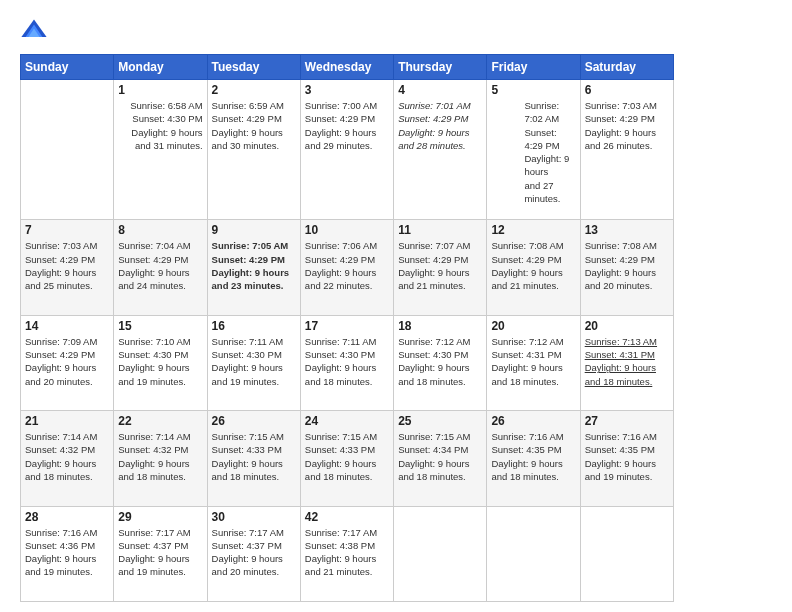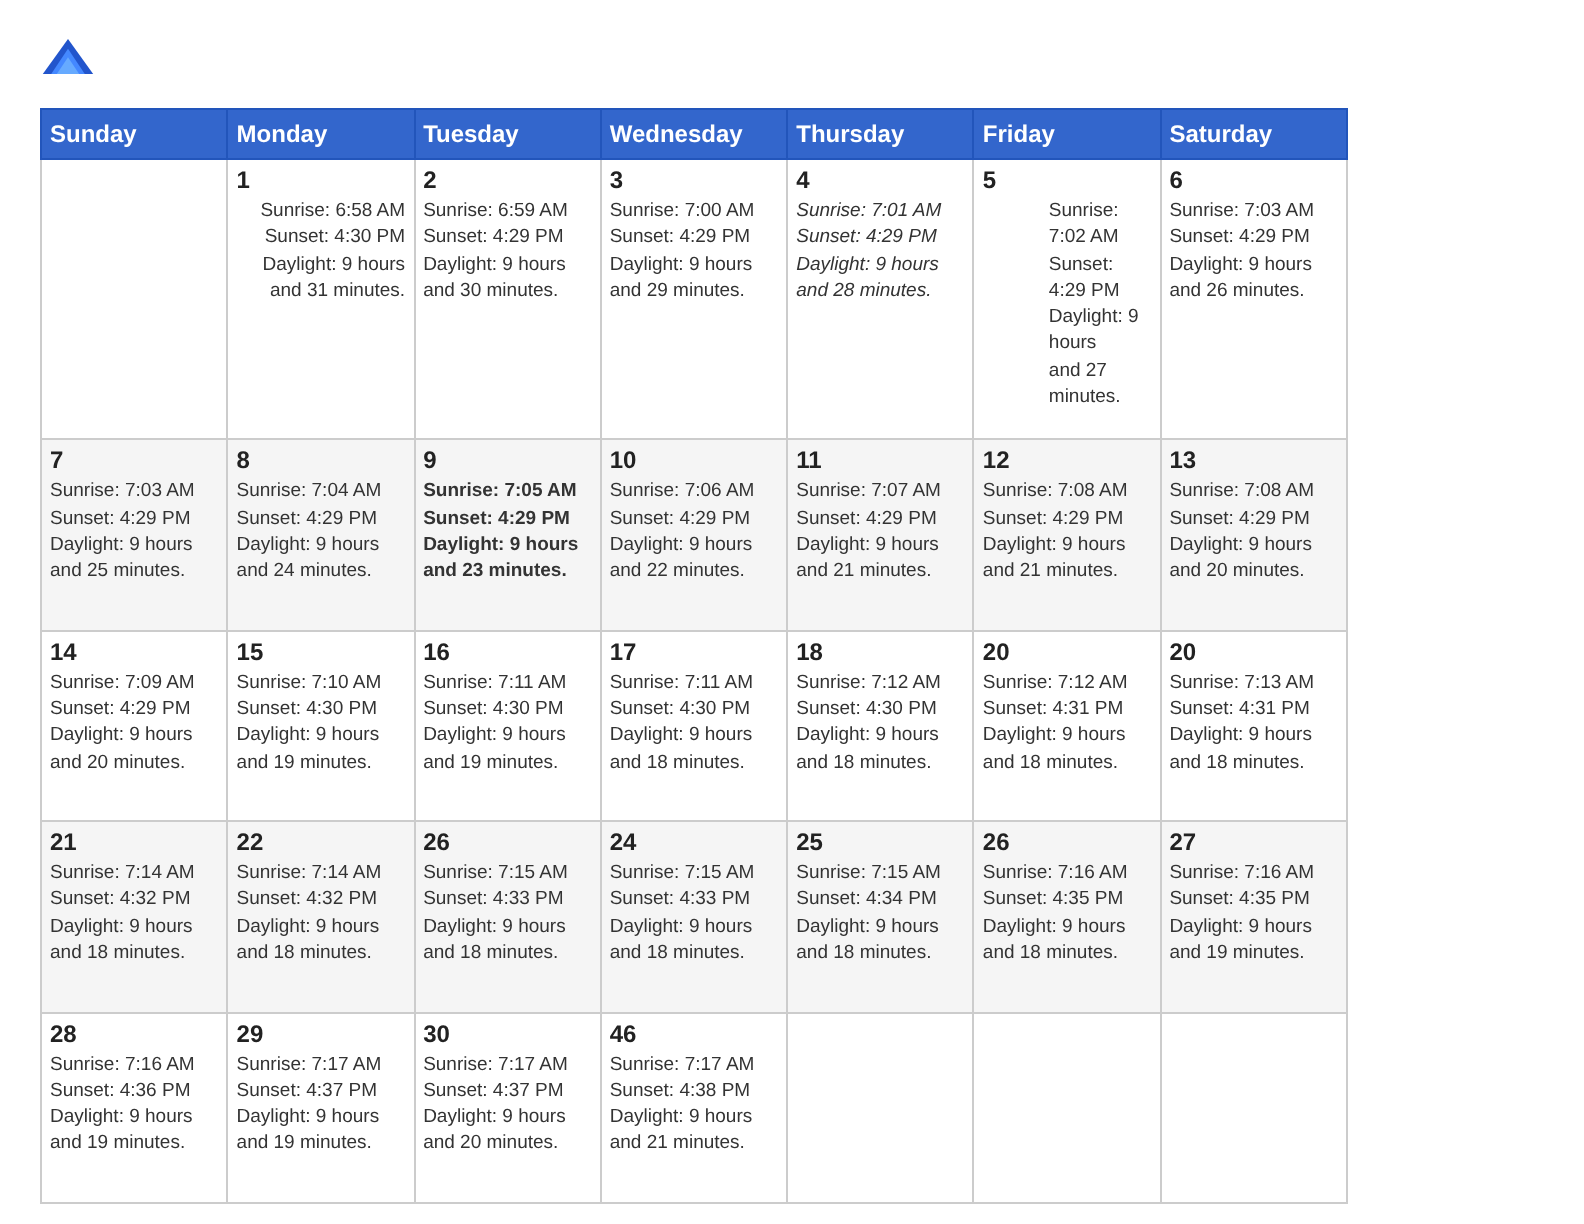--- a/index.html
+++ b/index.html
@@ -269,21 +269,21 @@
           </td>
           <td>
             <div class="day-num">20</div>
             <div class="day-info" style="white-space: pre-line;">Sunrise: 7:12 AM
 Sunset: 4:31 PM
 Daylight: 9 hours
 and 18 minutes.</div>
           </td>
           <td>
             <div class="day-num">20</div>
-            <div class="day-info" style="white-space: pre-line;">Sunrise: 7:13 AM
+            <div class="day-info" style="white-space: pre-line; text-decoration: underline;">Sunrise: 7:13 AM
 Sunset: 4:31 PM
 Daylight: 9 hours
 and 18 minutes.</div>
           </td>
         </tr>
         <tr>
           <td>
             <div class="day-num">21</div>
             <div class="day-info" style="white-space: pre-line;">Sunrise: 7:14 AM
 Sunset: 4:32 PM
@@ -349,21 +349,21 @@
 and 19 minutes.</div>
           </td>
           <td>
             <div class="day-num">30</div>
             <div class="day-info" style="white-space: pre-line;">Sunrise: 7:17 AM
 Sunset: 4:37 PM
 Daylight: 9 hours
 and 20 minutes.</div>
           </td>
           <td>
-            <div class="day-num">46</div>
+            <div class="day-num">42</div>
             <div class="day-info" style="white-space: pre-line;">Sunrise: 7:17 AM
 Sunset: 4:38 PM
 Daylight: 9 hours
 and 21 minutes.</div>
           </td>
           <td class="empty-cell"></td>
           <td class="empty-cell"></td>
           <td class="empty-cell"></td>
         </tr>
       </tbody>

